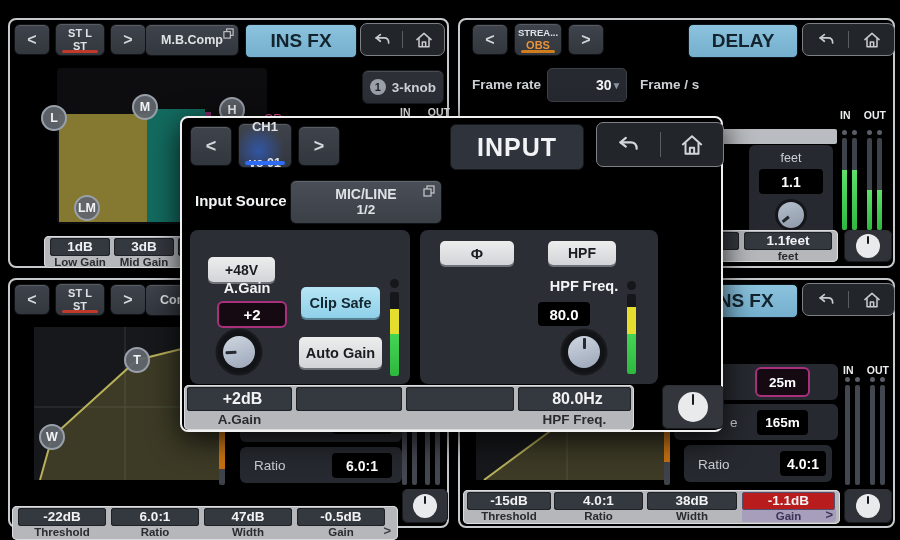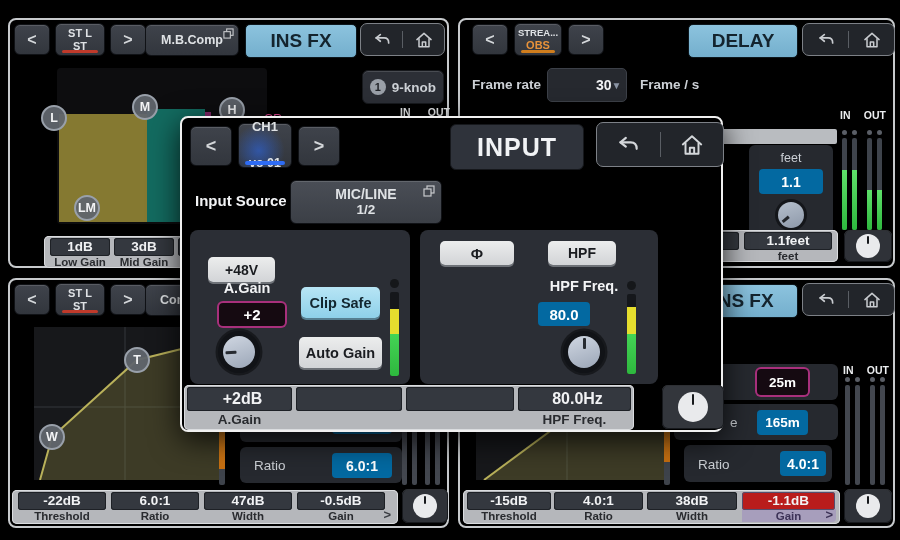--- a/index.html
+++ b/index.html
@@ -37,21 +37,21 @@
   .more{position:absolute;right:7px;bottom:2px;font-size:13px;font-weight:bold;color:#3a3d42;}
   
   .kbox{position:absolute;background:#2f3238;border-radius:6px;display:flex;align-items:center;justify-content:center;
         box-shadow:inset 0 1px 0 rgba(255,255,255,.10),inset 0 0 0 1px #17191d;}
   .kicon{border-radius:50%;background:#e9eaec;position:relative;}
   .kicon::after{content:"";position:absolute;left:50%;top:8%;width:2.5px;height:34%;margin-left:-1.25px;
         background:#17191c;border-radius:1px;}
   
   .prow{position:absolute;background:#26292f;border-radius:6px;}
   .plab{position:absolute;top:50%;transform:translateY(-50%);font-size:13.5px;color:#ccd0d5;}
-  .pval{position:absolute;background:#0369a1;border-radius:4px;color:#fff;font-weight:bold;font-size:14px;
+  .pval{position:absolute;background:#000000;border-radius:4px;color:#fff;font-weight:bold;font-size:14px;
         display:flex;align-items:center;justify-content:center;}
   .pval.mag{box-shadow:0 0 0 2px #a8307c;background:#150a11;}
   
   .track{position:absolute;background:#3e434b;border-radius:2px;overflow:hidden;}
   .fillg{position:absolute;left:0;right:0;bottom:0;background:linear-gradient(#5ee06a,#2eb83e);}
   .fillo{position:absolute;left:0;right:0;top:0;background:linear-gradient(#f2a030,#c76f10);}
   .dot{position:absolute;width:5px;height:5px;border-radius:50%;background:#5a5e66;}
   .mlbl{position:absolute;display:flex;justify-content:space-between;color:#eceef0;font-size:10.5px;font-weight:bold;}
   
   .handle{position:absolute;width:26px;height:26px;border-radius:50%;background:rgba(96,101,109,.95);
@@ -137,21 +137,21 @@
       </div>
     <div class="handle" style="left:209px;top:77px;">
         <span>H</span>
       </div>
     <div class="handle" style="left:64px;top:175px;">
         <span>LM</span>
       </div>
     <div class="txt" style="left:254px;top:76px;font-size:12px;color:#ec4899;margin-top:16px;">GR</div>
     <div class="hbtn" style="left:352px;top:50px;width:82px;height:34px;background:#2c2f36;border:1px solid #17191d;gap:6px;">
       <span style="width:16px;height:16px;border-radius:50%;background:#9aa0a8;color:#22252a;font-size:11px;font-weight:bold;display:flex;align-items:center;justify-content:center;">1</span>
-      <span style="font-size:13.5px;font-weight:bold;color:#ccd0d5;">9-knob</span>
+      <span style="font-size:13.5px;font-weight:bold;color:#ccd0d5;">3-knob</span>
       </div>
     <div class="mlbl" style="left:390px;top:86px;width:50px;">
       <span>IN</span>
       <span>OUT</span>
       </div>
 
     <div class="fbar fsm" style="left:34px;top:216px;width:352px;height:32px;">
       <div class="fcell" style="left:6px;width:60px;">
         <div class="fval">1dB</div>
         <div class="flab">Low Gain</div>
@@ -314,21 +314,21 @@
     <div class="prow" style="left:230px;top:167px;width:162px;height:36px;">
       <div class="plab" style="left:14px;">Ratio</div>
       <div class="pval" style="left:92px;top:6px;width:60px;height:25px;">6.0:1</div>
       </div>
 
     <div class="track" style="left:392px;top:62px;width:5px;height:143px;background:#43474f;"></div>
     <div class="track" style="left:402px;top:62px;width:5px;height:143px;background:#43474f;"></div>
     <div class="track" style="left:415px;top:62px;width:5px;height:143px;background:#43474f;"></div>
     <div class="track" style="left:425px;top:62px;width:5px;height:143px;background:#43474f;"></div>
 
-    <div class="fbar fsm" style="left:2px;top:210px;width:386px;height:34px;">
+    <div class="fbar fsm" style="left:2px;top:226px;width:386px;height:34px;">
       <div class="fcell" style="left:6px;width:88px;">
         <div class="fval">-22dB</div>
         <div class="flab">Threshold</div>
         </div>
       <div class="fcell" style="left:99px;width:88px;">
         <div class="fval">6.0:1</div>
         <div class="flab">Ratio</div>
         </div>
       <div class="fcell" style="left:192px;width:88px;">
         <div class="fval">47dB</div>

